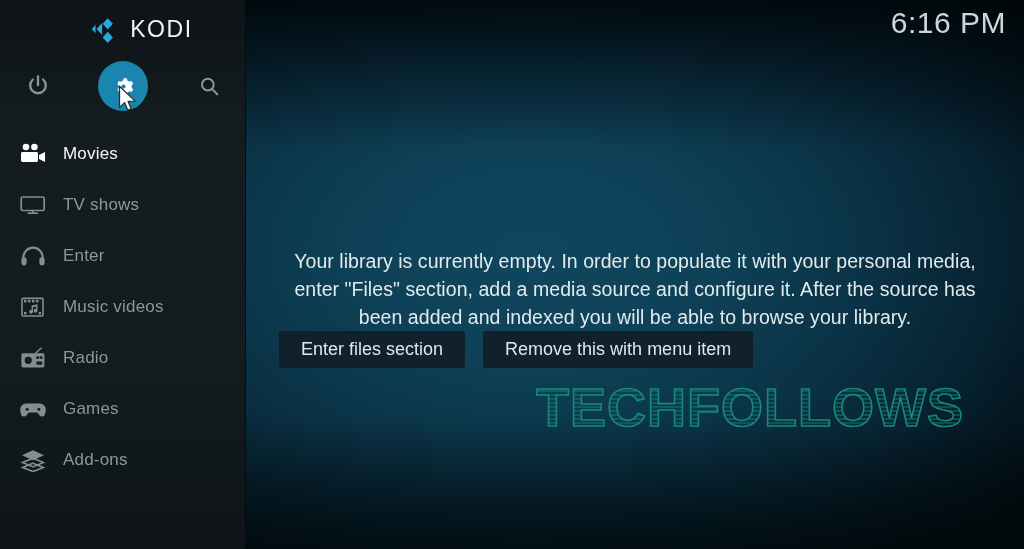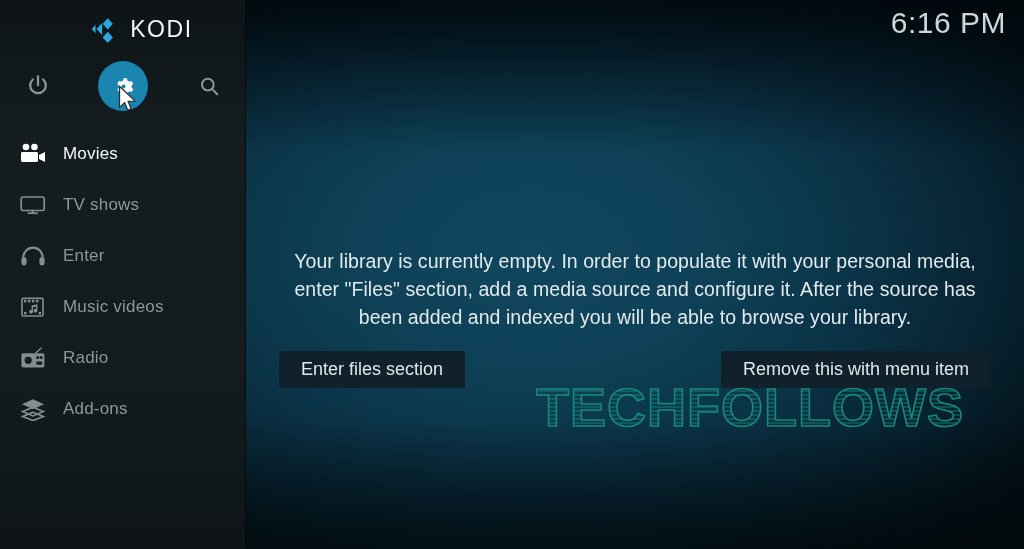--- a/index.html
+++ b/index.html
@@ -151,22 +151,21 @@
     width:712px;
     text-align:center;
   }
   .empty-text {
     font-size:19.5px;
     line-height:28px;
     color:#e3eaec;
     letter-spacing:0.05px;
   }
   .btn-row {
-    margin-top:20px;
-    display:flex; justify-content:space-between; gap:18px;
+    display:flex; justify-content:flex-start; gap:18px;
   }
   .btn {
     background:#10212b;
     border:none;
     border-radius:2px;
     color:#dfe7ea;
     font-size:18px;
     font-family:"Liberation Sans", sans-serif;
     padding:0 22px;
     height:37px;
@@ -330,20 +329,30 @@
             <circle cx="9.2" cy="14.3" r="4.2" fill="#141c1f"></circle>
             <circle class="ic-s" cx="9.2" cy="14.3" r="4.2" stroke-width="1.1"></circle>
             <circle cx="18.6" cy="11.4" r="1.5" fill="#141c1f"></circle>
             <circle cx="22.1" cy="11.4" r="1.5" fill="#141c1f"></circle>
             <rect x="17.3" y="15.4" width="6" height="3.4" rx="0.7" fill="#141c1f"></rect>
           </svg>
         </span>
         <span class="menu-label">Radio</span>
       </div>
 
+      <div class="menu-item">
+        <span class="menu-icon">
+          <svg width="28" height="22" viewBox="0 0 28 22">
+            <path class="ic" d="M7.2 5.6h13.6a6 6 0 0 1 5.9 7.1l-.6 3.2a3.2 3.2 0 0 1-5.7 1.3l-2-2.6H9.6l-2 2.6a3.2 3.2 0 0 1-5.7-1.3l-.6-3.2a6 6 0 0 1 5.9-7.1z"></path>
+            <circle cx="8.1" cy="11.2" r="1.5" fill="#141c1f"></circle>
+            <circle cx="19.9" cy="11.2" r="1.5" fill="#141c1f"></circle>
+          </svg>
+        </span>
+        <span class="menu-label">Games</span>
+      </div>
 
       <div class="menu-item">
         <span class="menu-icon">
           <svg width="28" height="24" viewBox="0 0 28 24">
             <polygon class="ic" points="14,2.2 25,7.2 14,12.2 3,7.2"></polygon>
             <polygon class="ic-s" points="14,10.2 24.4,14.6 14,19 3.6,14.6" stroke-width="1.6"></polygon>
             <polygon class="ic-s" points="14,15.2 24.4,19.4 14,23.6 3.6,19.4" stroke-width="1.6"></polygon>
           </svg>
         </span>
         <span class="menu-label">Add-ons</span>

